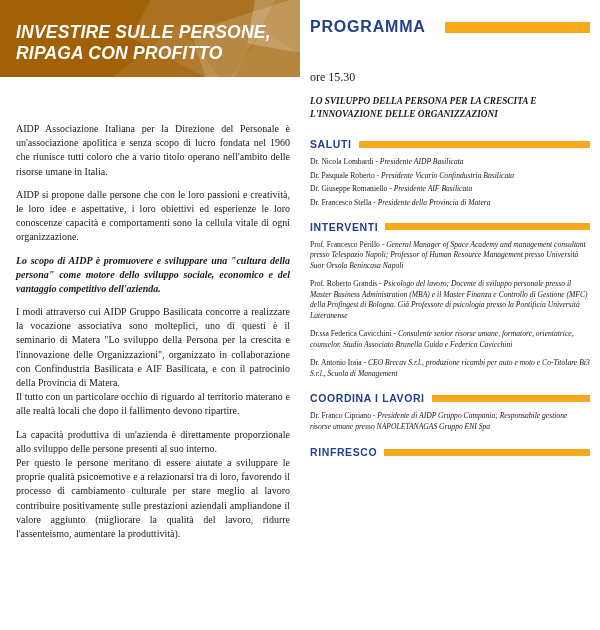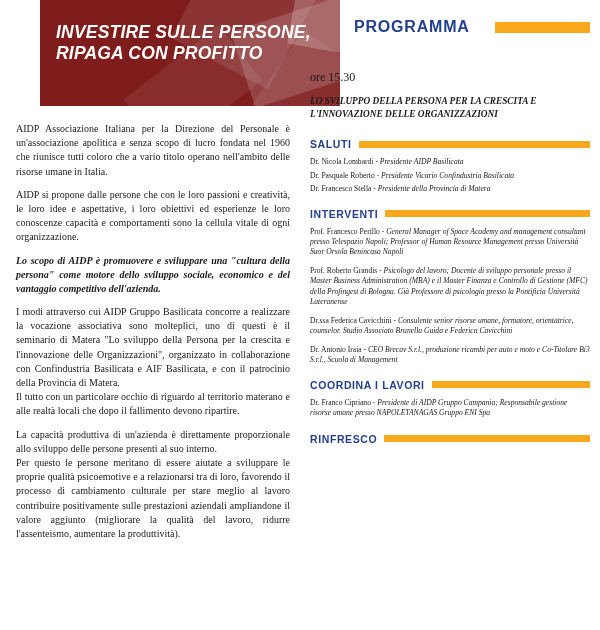--- a/index.html
+++ b/index.html
@@ -17,24 +17,23 @@
   }
   
   .left {
     position: absolute;
     left: 0; top: 0;
     width: 300px; height: 630px;
   }
   .hero {
     position: absolute;
     left: 0; top: 0;
-    width: 300px; height: 106px;
-    background: #7f1d1d;
+    width: 300px; height: 77px;
+    background: #a16207;
     overflow: hidden;
-    margin-left: 40px;
   }
   .hero .shard {
     position: absolute;
     background: rgba(255,255,255,0.10);
   }
   .hero-title {
     position: absolute;
     left: 16px; top: 22px;
     width: 276px;
     color: #ffffff;
@@ -96,22 +95,21 @@
     margin: 18px 0 0 0;
   }
   .title-head .label {
     color: #23408e;
     font-family: "Liberation Sans", sans-serif;
     font-weight: bold;
     font-size: 16px;
     letter-spacing: 0.8px;
     text-transform: uppercase;
     white-space: nowrap;
-    padding-right: 25px;
-    margin-left: 44px;
+    padding-right: 19px;
   }
   .title-head .bar {
     flex: 1 1 auto;
     height: 11px;
     background: #f7a81b;
   }
   .right-inner { padding: 0 10px 0 0; }
   .time {
     color: #1a1a1a;
     font-size: 12px;
@@ -181,20 +179,21 @@
 
       <div class="lead">LO SVILUPPO DELLA PERSONA PER LA CRESCITA E L'INNOVAZIONE DELLE ORGANIZZAZIONI</div>
 
       <div class="sec-head">
         <div class="label">SALUTI</div>
         <div class="bar"></div>
       </div>
       <div class="block">
         <p class="entry"><span class="nm">Dr. Nicola Lombardi</span> - <span class="role">Presidente AIDP Basilicata</span></p>
         <p class="entry"><span class="nm">Dr. Pasquale Roberto</span> - <span class="role">Presidente Vicario Confindustria Basilicata</span></p>
+        <p class="entry"><span class="nm">Dr. Giuseppe Romaniello</span> - <span class="role">Presidente AIF Basilicata</span></p>
         <p class="entry"><span class="nm">Dr. Francesco Stella</span> - <span class="role">Presidente della Provincia di Matera</span></p>
       </div>
 
       <div class="sec-head sec-gap">
         <div class="label">INTERVENTI</div>
         <div class="bar"></div>
       </div>
       <div class="block">
         <p class="entry entry-sp"><span class="nm">Prof. Francesco Perillo</span> - <span class="role">General Manager of Space Academy and management consultant presso Telespazio Napoli; Professor of Human Resource Management presso Università Suor Orsola Benincasa Napoli</span></p>
         <p class="entry entry-sp"><span class="nm">Prof. Roberto Grandis</span> - <span class="role">Psicologo del lavoro; Docente di sviluppo personale presso il Master Business Administration (MBA) e il Master Finanza e Controllo di Gestione (MFC) della Profingest di Bologna. Già Professore di psicologia presso la Pontificia Università Lateranense</span></p>

